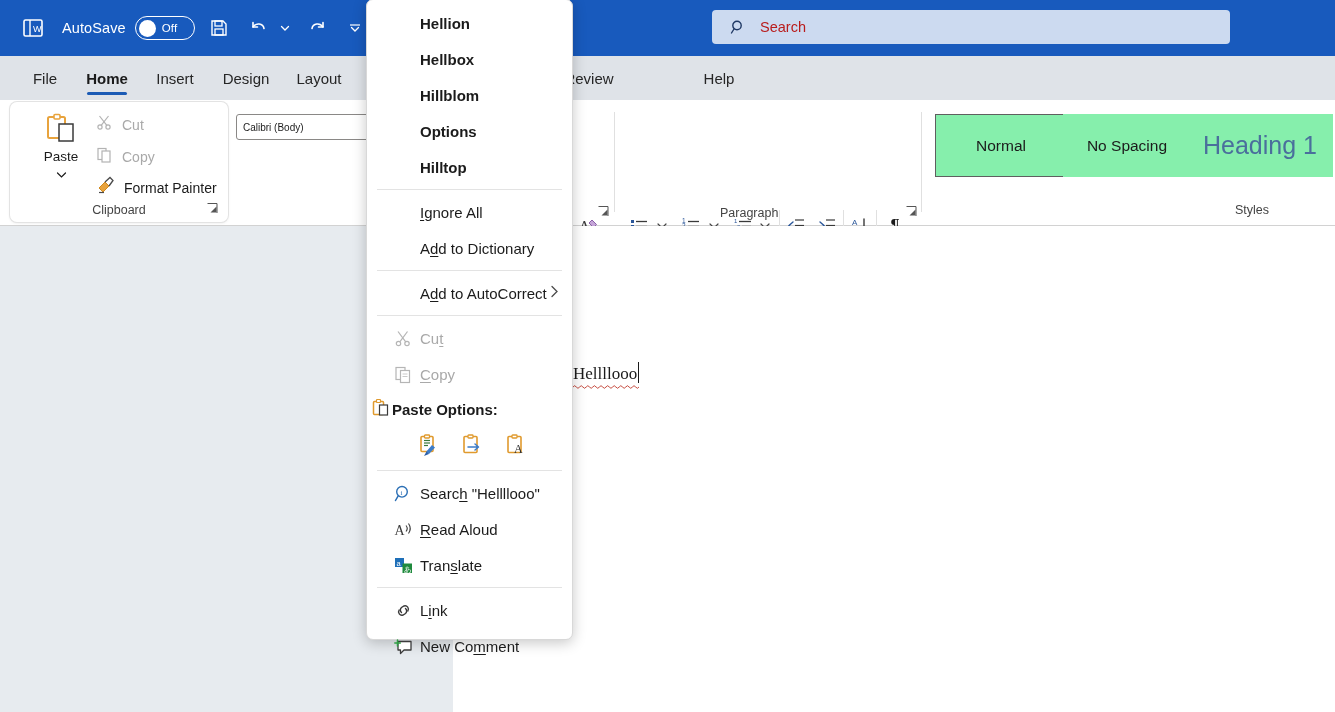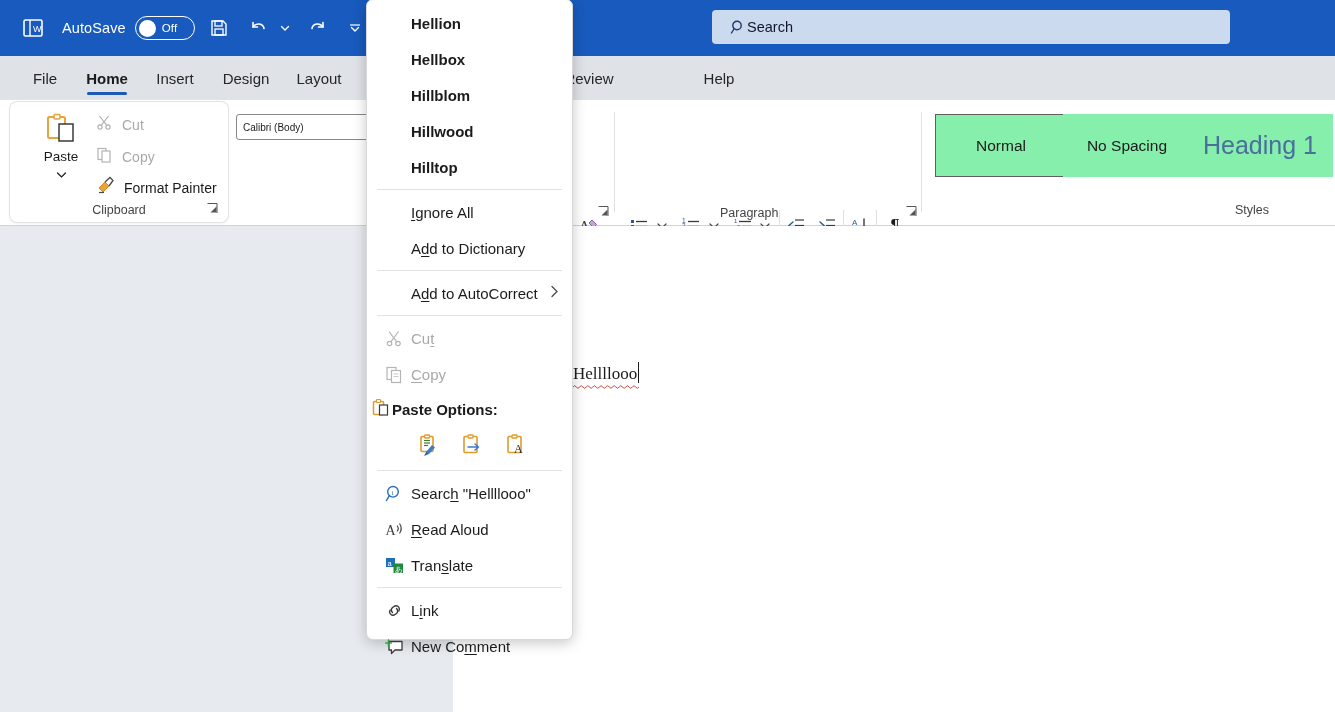--- a/index.html
+++ b/index.html
@@ -41,21 +41,21 @@
     display: flex; align-items: center; justify-content: center;
     cursor: pointer; border-radius: 3px;
   }
   .qat-btn.tiny { width: 18px; margin-left: 1px; }
   .searchbox {
     position: absolute; left: 712px; top: 10px; width: 518px; height: 34px;
     background: #ccdaf0; border-radius: 4px;
     display: flex; align-items: center; cursor: text;
   }
   .searchbox .s-icon { margin-left: 18px; display:flex; }
-  .searchbox .s-text { color: #0f172a; font-size: 14.5px; }
+  .searchbox .s-text { margin-left: 13px; color: #b91c1c; font-size: 14.5px; }
 
   
   .tabstrip {
     position: absolute; top: 56px; left: 0; width: 1335px; height: 44px;
     background: #dfe3e8;
   }
   .tab {
     position: absolute; top: 0; height: 44px;
     display: flex; align-items: center; justify-content: center;
     font-size: 15px; color: #262626; cursor: pointer; padding: 0 9px;
@@ -147,21 +147,21 @@
   .ctxmenu {
     position: absolute; left: 366px; top: -1px; width: 207px; height: 641px;
     background: #ffffff;
     border: 1px solid #d8d8d8; border-radius: 7px;
     box-shadow: 0 3px 14px rgba(0,0,0,.22);
     padding-top: 5px;
     z-index: 50;
   }
   .ctx-item {
     position: relative; height: 36px; display: flex; align-items: center;
-    cursor: pointer; padding-left: 12px;
+    cursor: pointer; padding-left: 21px;
   }
   .ctx-item .ci-icon {
     width: 30px; min-width: 30px; display: flex; align-items: center;
     justify-content: center;
   }
   .ctx-item .ci-label {
     font-size: 15px; color: #1b1b1b; margin-left: 2px;
   }
   .ctx-item.suggestion .ci-label { font-weight: bold; margin-left: 32px; }
   .ctx-item.plain .ci-label { margin-left: 32px; }
@@ -540,21 +540,21 @@
       <div class="ctx-item suggestion">
         <span class="ci-label">Hellion</span>
       </div>
       <div class="ctx-item suggestion">
         <span class="ci-label">Hellbox</span>
       </div>
       <div class="ctx-item suggestion">
         <span class="ci-label">Hillblom</span>
       </div>
       <div class="ctx-item suggestion">
-        <span class="ci-label">Hillwood</span>
+        <span class="ci-label">Options</span>
       </div>
       <div class="ctx-item suggestion">
         <span class="ci-label">Hilltop</span>
       </div>
       <div class="ctx-sep"></div>
       <div class="ctx-item plain">
         <span class="ci-label"><u class="acc">I</u>gnore All</span>
       </div>
       <div class="ctx-item plain">
         <span class="ci-label">A<u class="acc">d</u>d to Dictionary</span>

